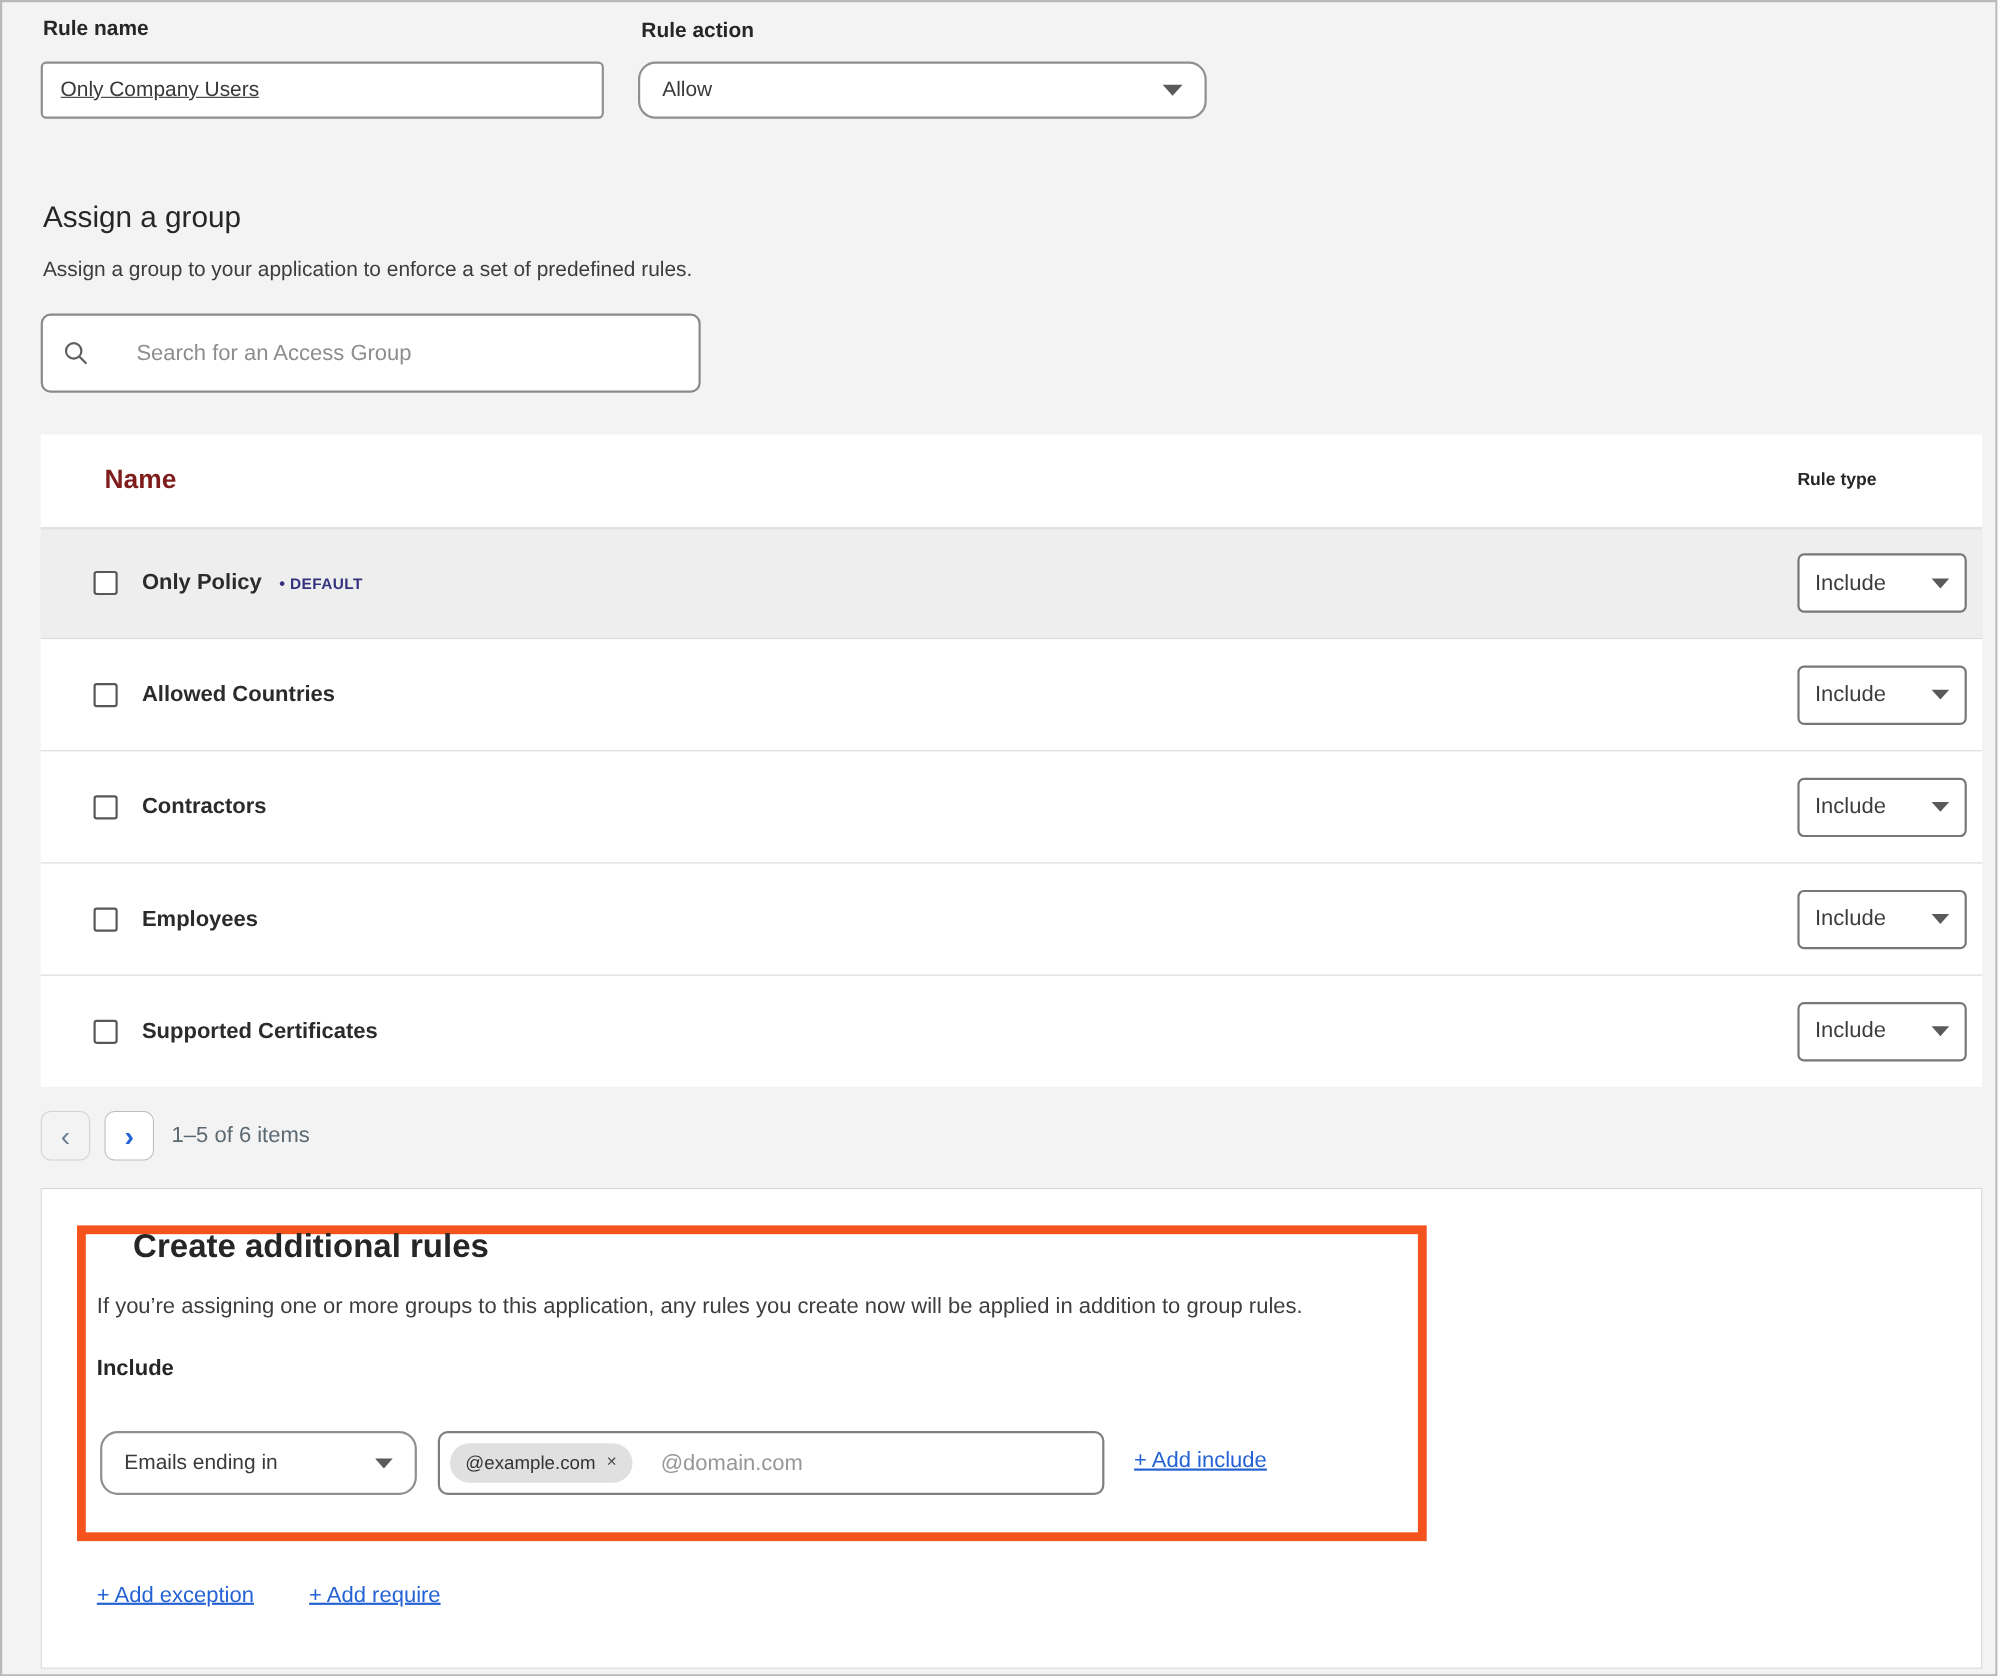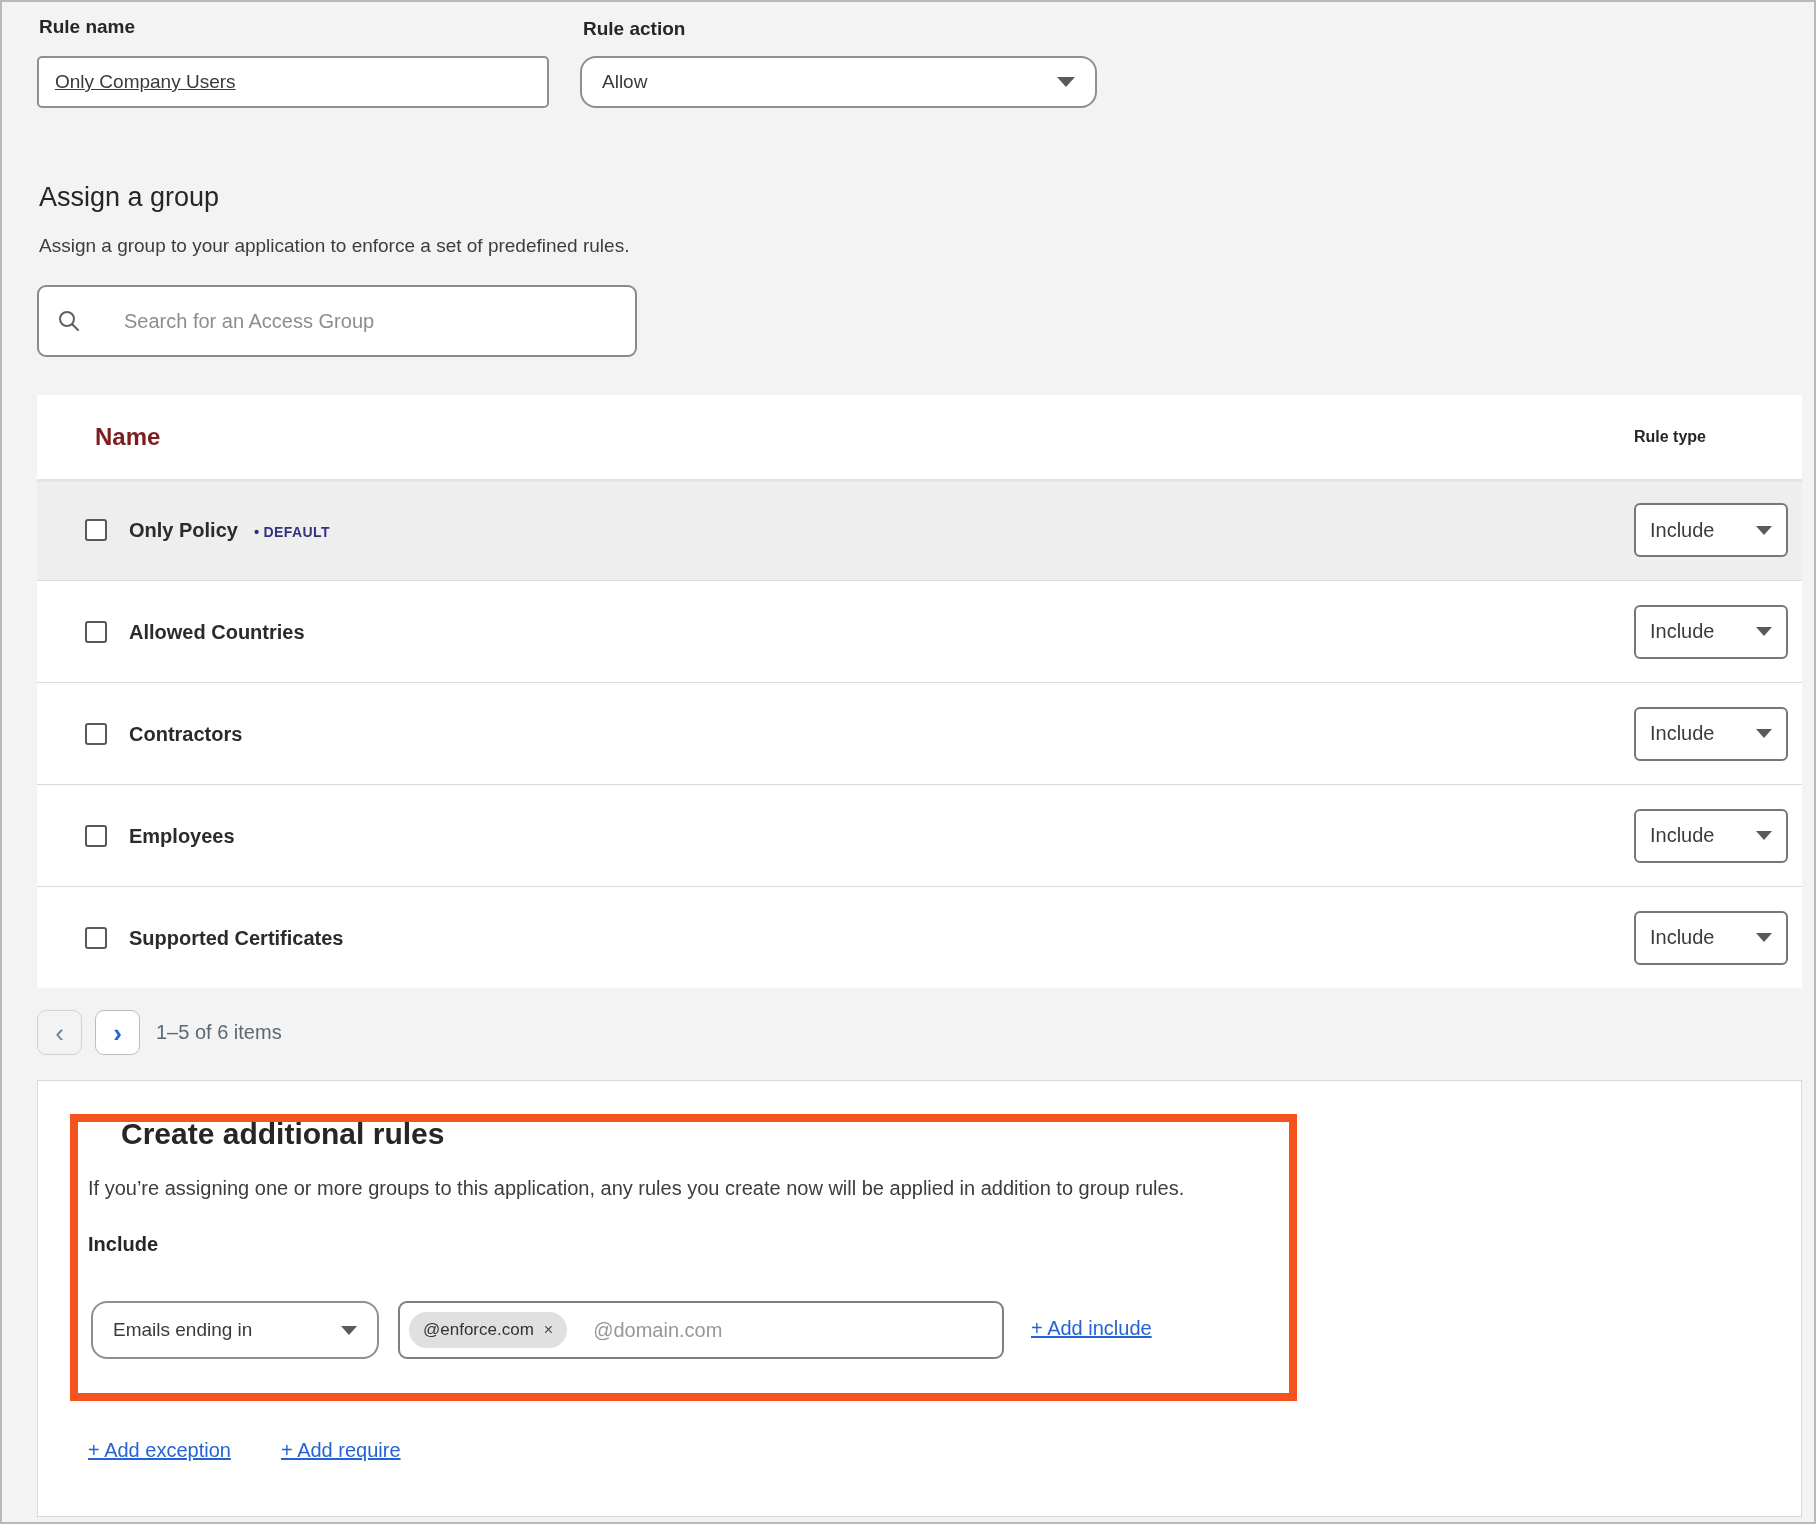--- a/index.html
+++ b/index.html
@@ -194,21 +194,21 @@
     <div class="ar-desc">If you’re assigning one or more groups to this application, any rules you create now will be applied in addition to group rules.</div>
     <div class="ar-include-label">Include</div>
 
     <div class="selectbox sel-condition">
       <span>Emails ending in</span>
       <span class="caret small"></span>
     </div>
 
     <div class="chip-input">
       <span class="chip">
-        <span>@enforce.com</span>
+        <span>@example.com</span>
         <span class="chip-x">×</span>
       </span>
       <input type="text" placeholder="@domain.com" style="">
     </div>
 
     <span class="link lnk-add-include">+ Add include</span>
 
     <span class="link lnk-add-exception">+ Add exception</span>
     <span class="link lnk-add-require">+ Add require</span>
   </div>

